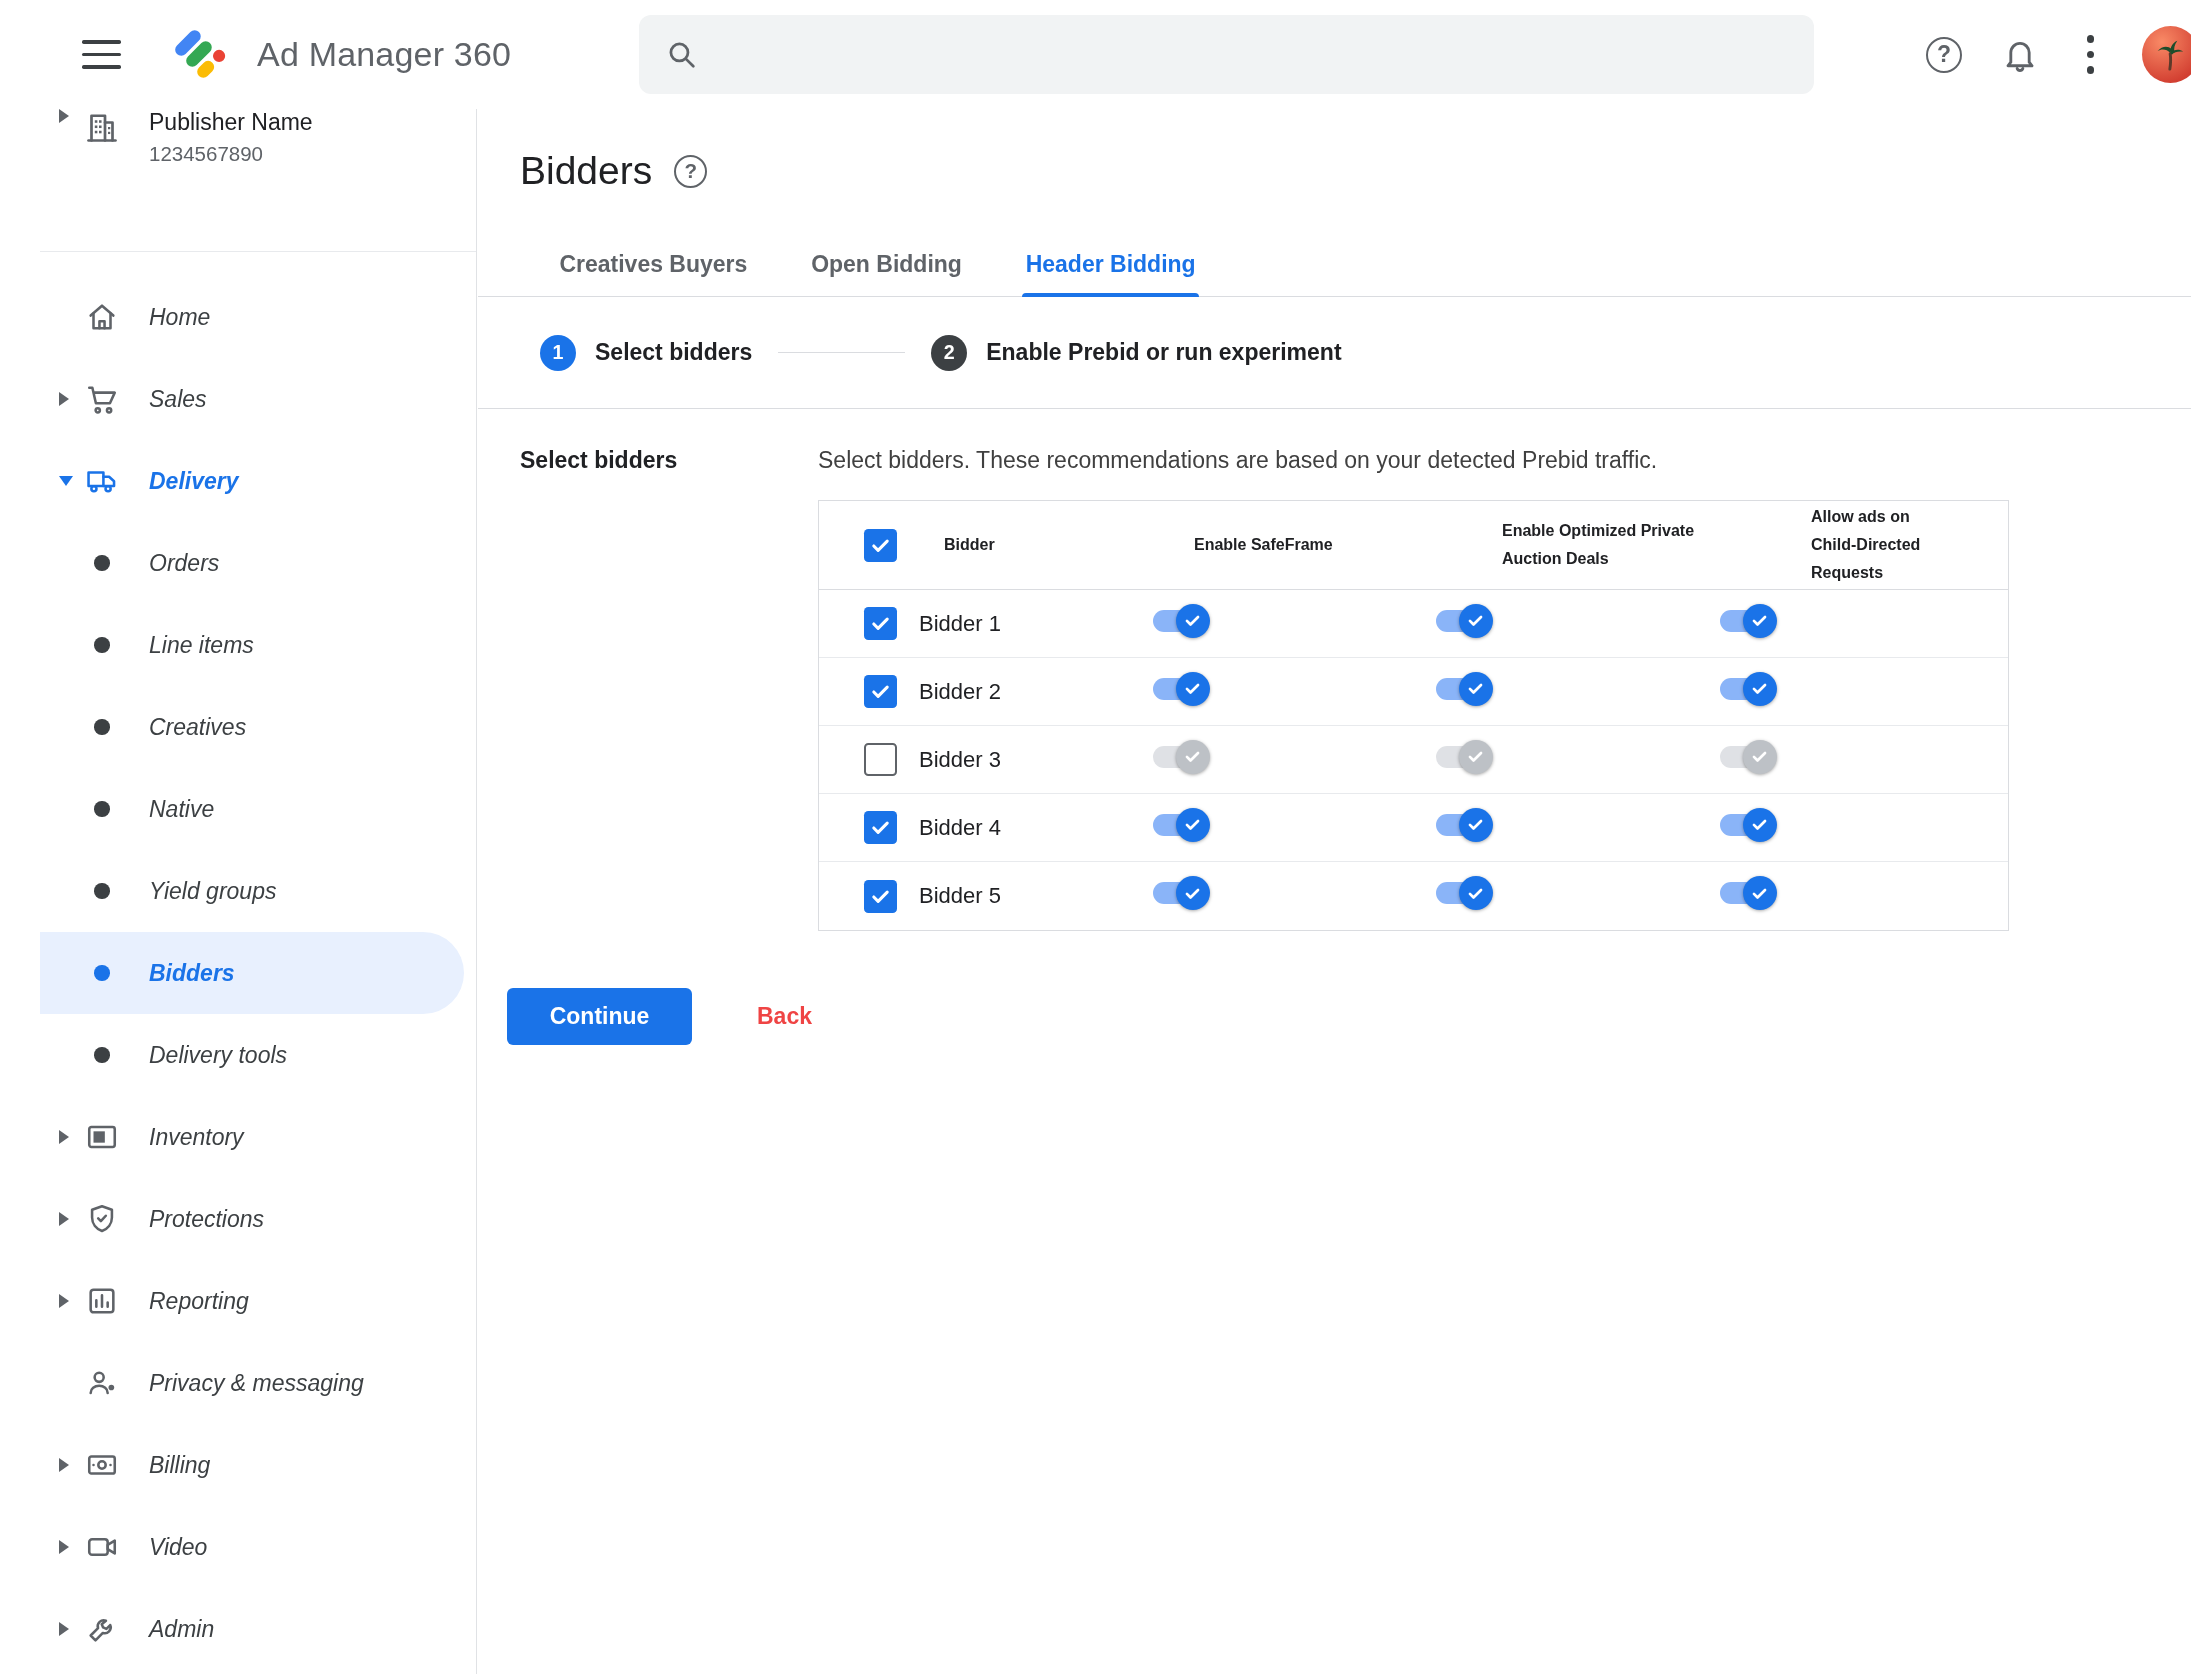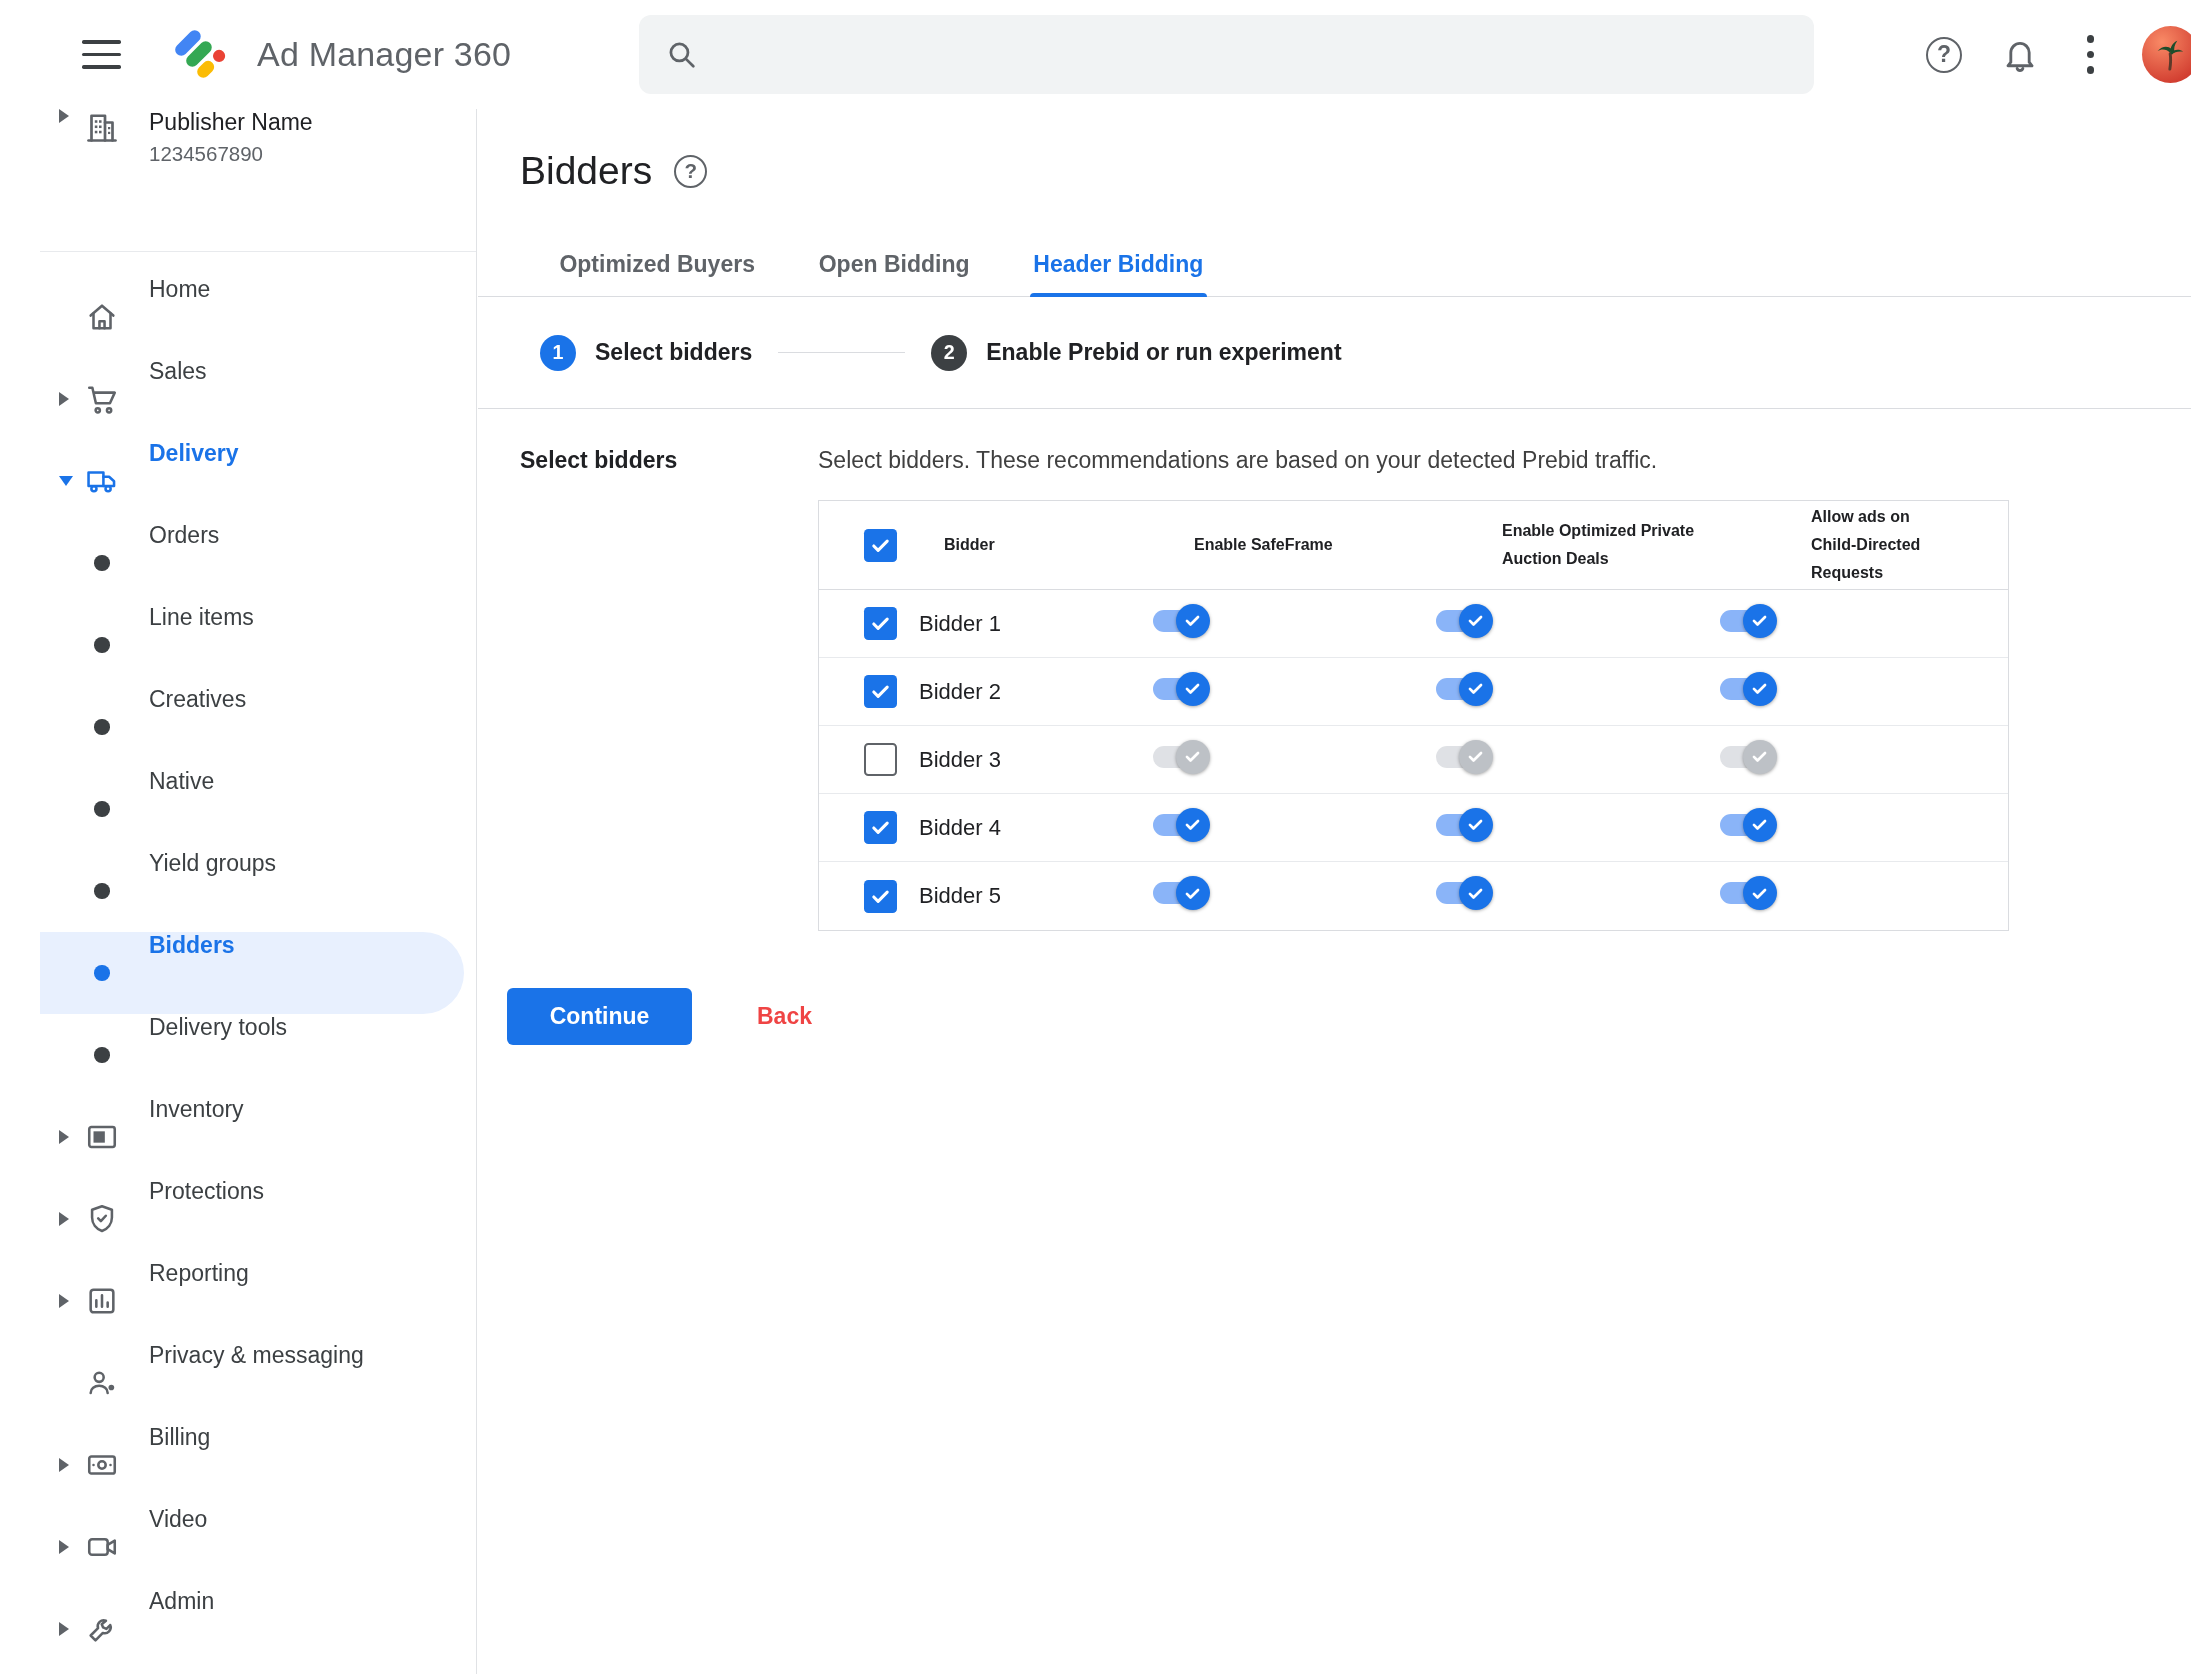--- a/index.html
+++ b/index.html
@@ -31,21 +31,21 @@
   .publisher { height:143px; display:flex; align-items:flex-start; border-bottom:1.3px solid #e8eaed; cursor:pointer; }
   .arrow-slot { width:38px; padding-left:19px; display:flex; align-items:center; flex:none; }
   .icon-slot { width:48px; display:flex; align-items:center; justify-content:center; flex:none; }
   .tri-right { width:0; height:0; border-top:7.7px solid transparent; border-bottom:7.7px solid transparent; border-left:10.3px solid #5f6368; }
   .tri-down { width:0; height:0; border-left:7.7px solid transparent; border-right:7.7px solid transparent; border-top:10.3px solid #1a73e8; }
   .pub-text { margin-left:23px; }
   .pub-name { font-size:23px; color:#202124; }
   .pub-id { font-size:20.5px; color:#5f6368; margin-top:6px; }
 
   .nav { padding-top:24px; }
-  .nav-item { height:82px; display:flex; cursor:pointer; width:437px; }
+  .nav-item { height:82px; display:flex; align-items:center; cursor:pointer; width:437px;font-style:italic; }
   .nav-item .label { margin-left:23px; font-size:23px; color:#3c4043; white-space:nowrap; }
   .nav-item.expanded .label { color:#1a73e8; font-weight:bold; }
   .nav-item.selected { width:424px; background:#e8f0fe; border-radius:0 41px 41px 0; }
   .nav-item.selected .label { color:#1a73e8; font-weight:bold; }
   .bullet { width:15.4px; height:15.4px; border-radius:50%; background:#3c4043; }
   .nav-item.selected .bullet { background:#1a73e8; }
   .nav-icon { stroke:#5f6368; fill:none; stroke-width:1.8; stroke-linecap:round; stroke-linejoin:round; }
   .nav-icon-blue { stroke:#1a73e8; fill:none; stroke-width:1.8; stroke-linecap:round; stroke-linejoin:round; }
 
   
@@ -375,21 +375,21 @@
   </aside>
 
   <main class="main">
 
     <div class="page-header">
       <h1 class="page-title">Bidders</h1>
       <button class="title-help">?</button>
     </div>
 
     <div class="tabs">
-      <button class="tab">Optimized Buyers</button>
+      <button class="tab">Creatives Buyers</button>
       <button class="tab">Open Bidding</button>
       <button class="tab active">Header Bidding</button>
     </div>
 
     <div class="stepper">
       <span class="step-circle current">1</span>
       <span class="step-label">Select bidders</span>
       <span class="connector"></span>
       <span class="step-circle next">2</span>
       <span class="step-label">Enable Prebid or run experiment</span>

